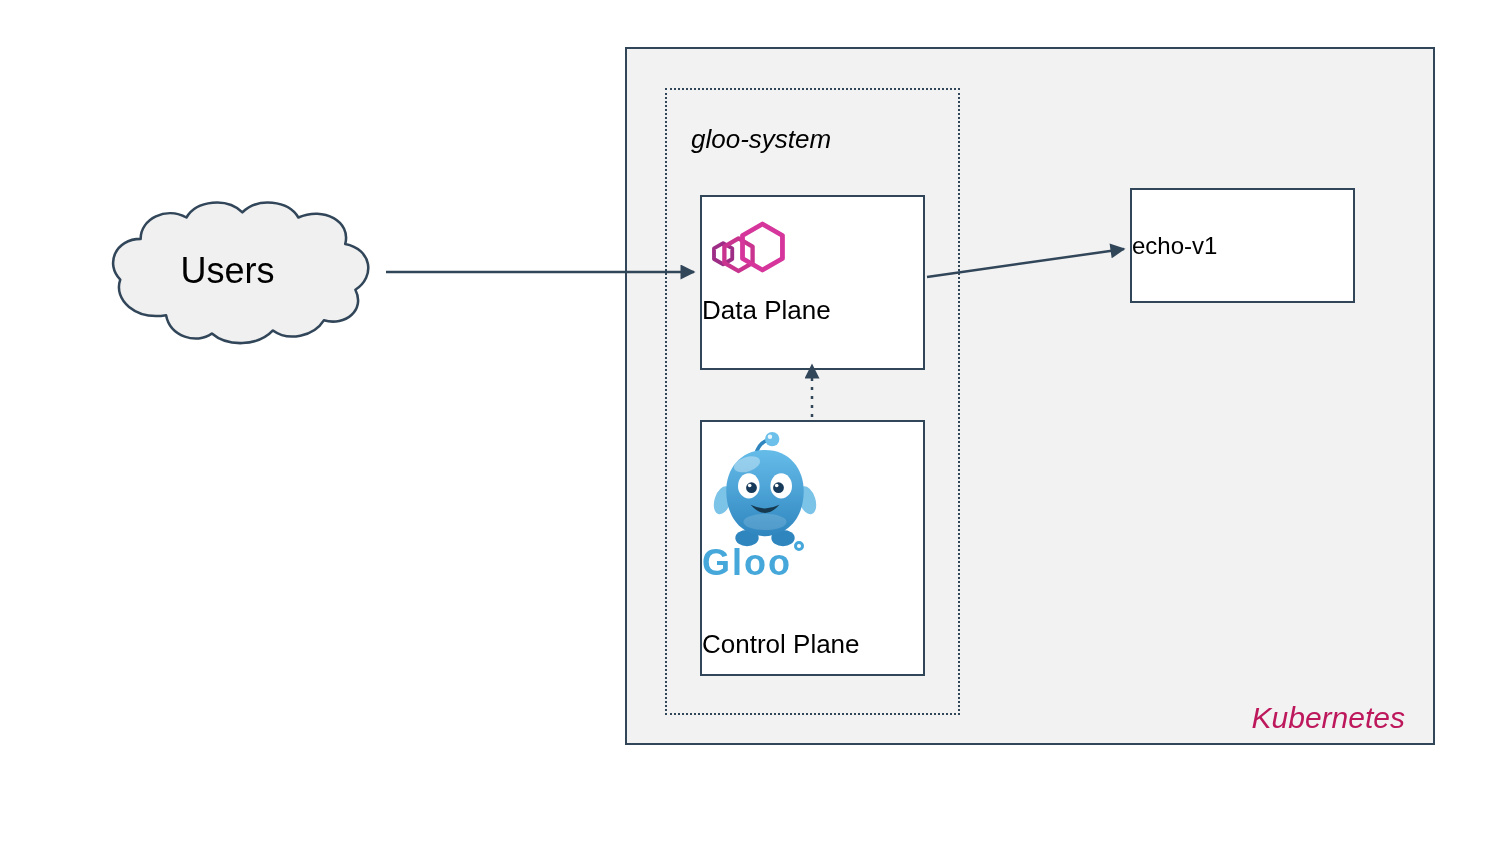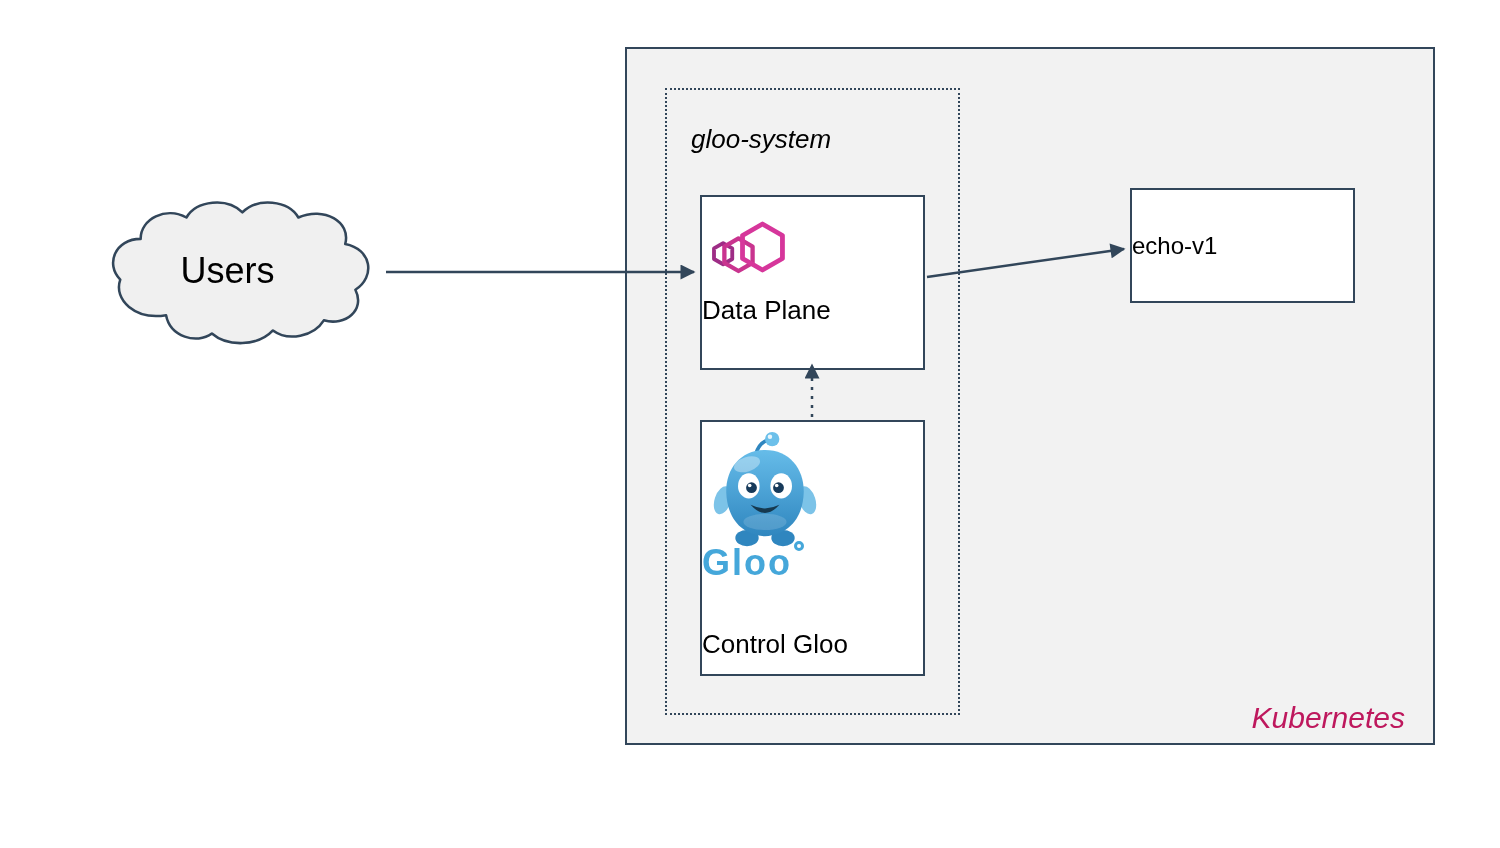--- a/index.html
+++ b/index.html
@@ -166,21 +166,21 @@
         <circle cx="53" cy="61.5" r="2" fill="#ffffff"></circle>
         <circle cx="83" cy="61.5" r="2" fill="#ffffff"></circle>
 
         <path d="M 54,83 Q 70,101 86,83 Q 70,91 54,83 Z" fill="#16394f"></path>
       </g>
     </svg>
     <div class="wordmark-row">
       <span class="gloo-wordmark">Gloo</span>
       <span class="wordmark-bubble"></span>
     </div>
-    <span class="node-label">Control Gloo</span>
+    <span class="node-label">Control Plane</span>
   </div>
 
   <div class="node node-echo">
     <span class="node-label">echo-v1</span>
   </div>
 
   <div class="cloud-wrap">
     <svg class="cloud-svg" width="285" height="165" viewBox="0 0 280 160">
       <path d="M 60,120
                C 30,125 8,105 15,85

